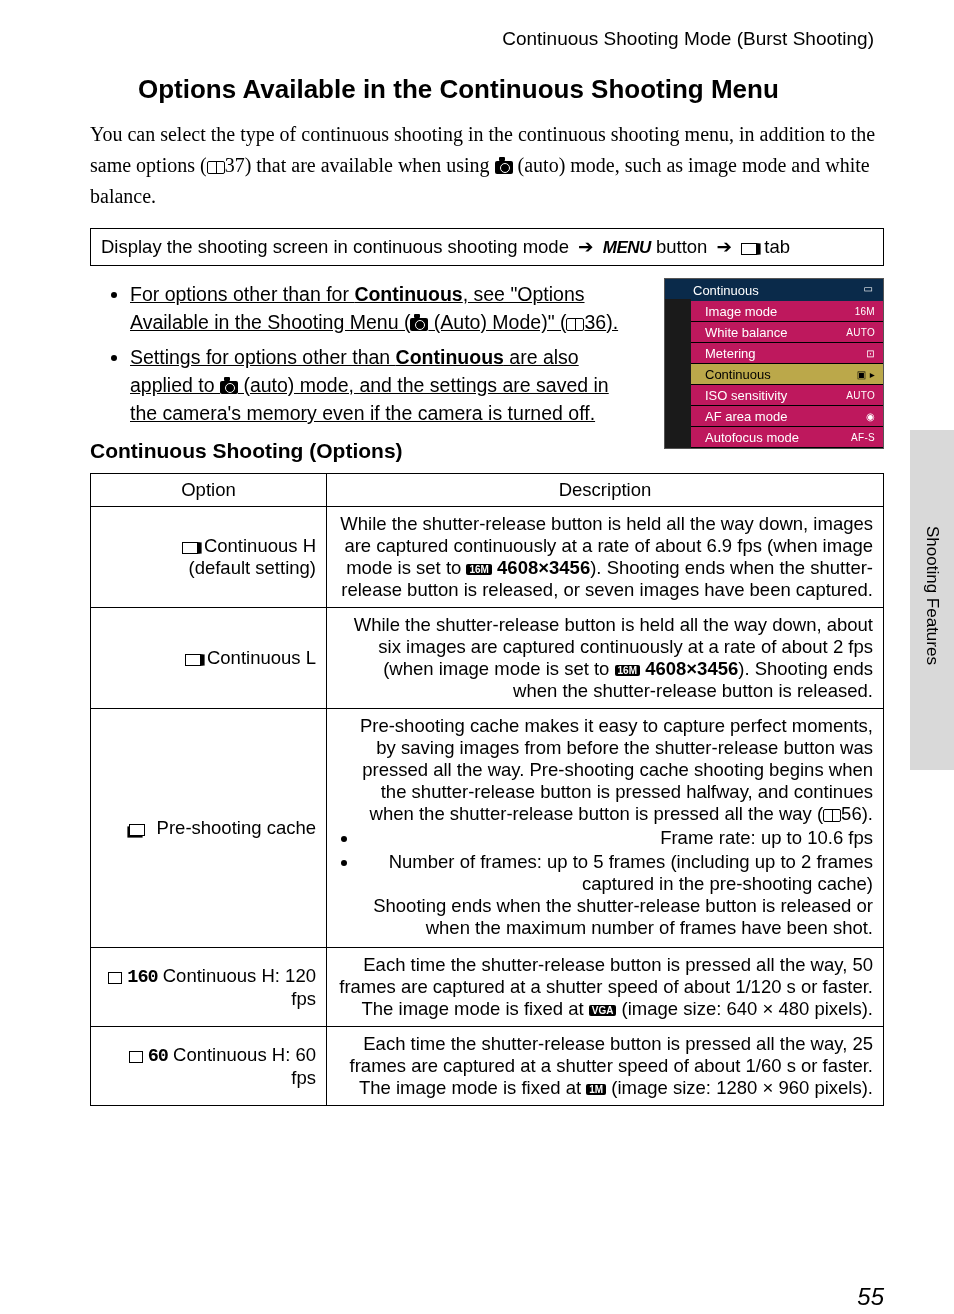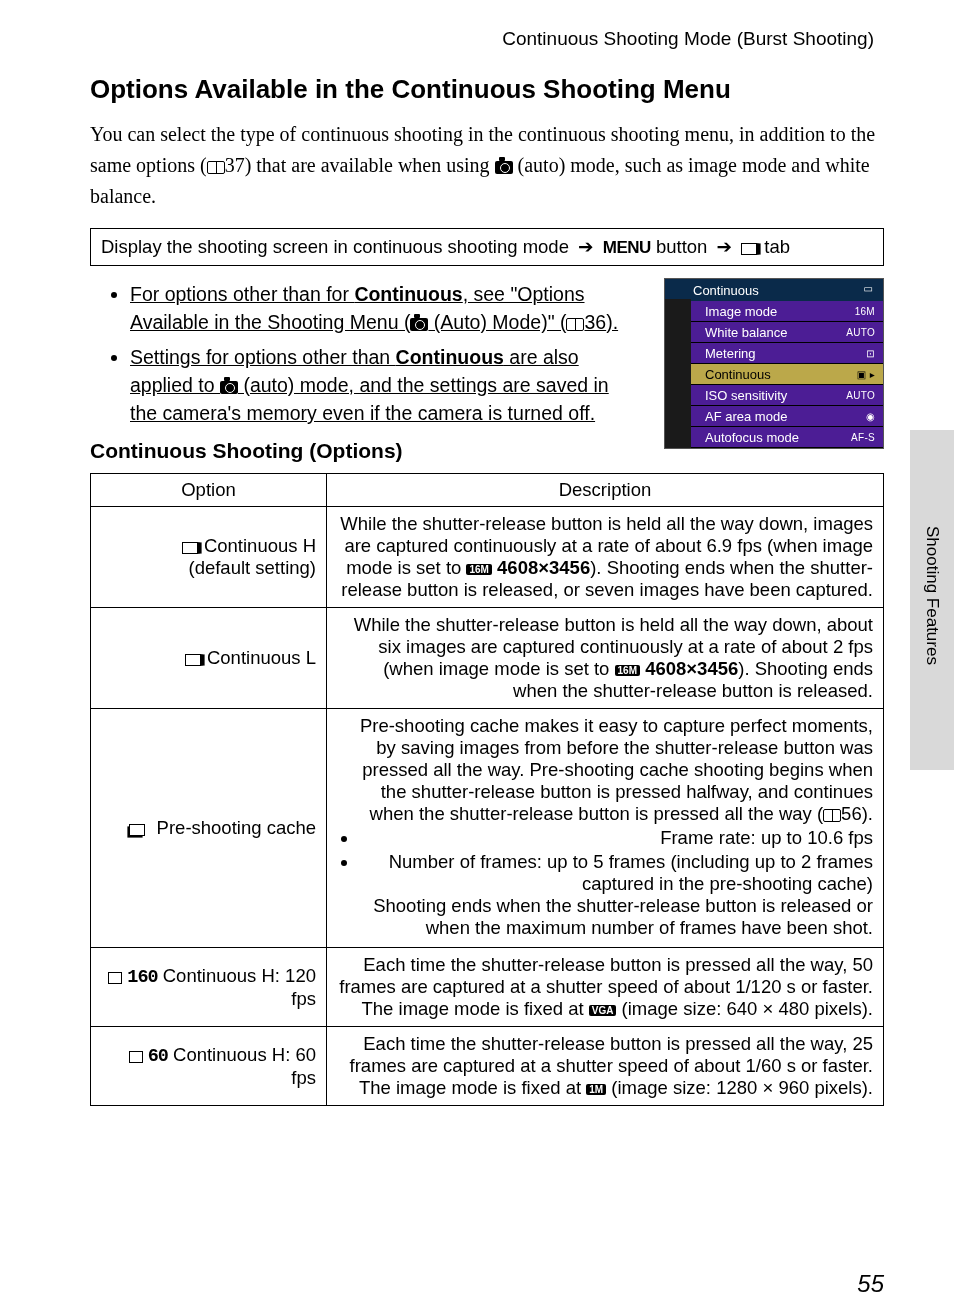--- a/index.html
+++ b/index.html
@@ -15,20 +15,21 @@
   .running-head {
     text-align: right;
     font-size: 19px;
     margin-bottom: 24px;
     padding-right: 10px;
   }
   h2.section-title {
     font-size: 26px;
     font-weight: 700;
     margin-bottom: 14px;
+    margin-left: 48px;
   }
   p.intro {
     font-size: 20px;
     line-height: 1.55;
     margin-bottom: 16px;
     font-family: Liberation Serif, serif;
   }
   .nav-box {
     border: 1px solid #000;
     padding: 7px 10px;
@@ -63,21 +64,21 @@
     font-size: 13px;
     border: 1px solid #555;
   }
   .menu-title {
     background: #0a2a4a;
     padding: 4px 10px 3px 28px;
     position: relative;
     font-size: 13px;
   }
   .menu-item {
-    background: #4c1d95;
+    background: #be185d;
     padding: 2.5px 8px 2.5px 40px;
     border-bottom: 1px solid #000;
     display: flex;
     justify-content: space-between;
     align-items: center;
   }
   .menu-item.selected { background: #bba84a; color: #000; }
   .menu-badge { font-size: 10px; letter-spacing: 0.3px; }
   .menu-left-rail {
     position: absolute;
@@ -117,21 +118,21 @@
   }
   .side-tab span {
     writing-mode: vertical-rl;
     font-size: 17px;
     position: absolute;
     top: 96px;
     left: 12px;
   }
   .pagenum {
     position: absolute;
-    bottom: 16px;
+    bottom: 3px;
     right: 70px;
     font-style: italic;
     font-size: 24px;
   }
   
   .cam-ic, .book-ic, .burst-ic, .res-ic, .frame-ic {
     display: inline-block;
     vertical-align: -2px;
   }
   .cam-ic {
@@ -160,21 +161,21 @@
     margin-right: 6px;
   }
   .res-ic {
     background: #000; color: #fff; font-size: 10px; font-weight: 700;
     padding: 0 3px; border-radius: 2px; vertical-align: 1px;
   }
   .frame-ic {
     width: 14px; height: 12px; border: 1.6px solid #000; background: #fff;
   }
   .seg { font-family: "Courier New", monospace; font-weight: 700; letter-spacing: -1px; }
-  .menu-word { font-family: Arial, sans-serif; font-weight: 700; font-size: 17px; letter-spacing: -0.5px; }
+  .menu-word { font-family: Arial, sans-serif; font-weight: 700; font-size: 17px; letter-spacing: -0.5px; font-style: italic; }
 </style>
 </head>
 <body>
 
 <div class="running-head">Continuous Shooting Mode (Burst Shooting)</div>
 
 <h2 class="section-title">Options Available in the Continuous Shooting Menu</h2>
 
 <p class="intro">
   <span>You can select the type of continuous shooting in the continuous shooting menu, in addition to the same options (</span><span class="book-ic"></span><span>37</span><span>) that are available when using </span><span class="cam-ic"></span><span> (auto) mode, such as image mode and white balance.</span>

